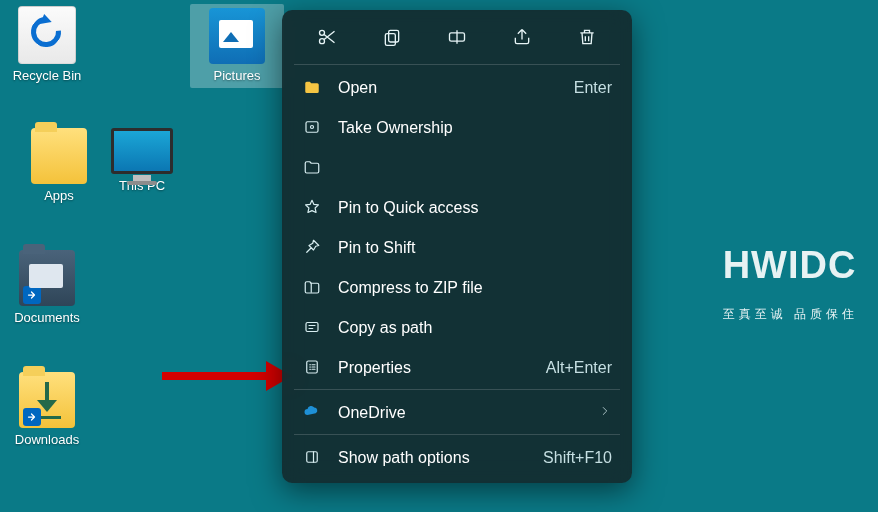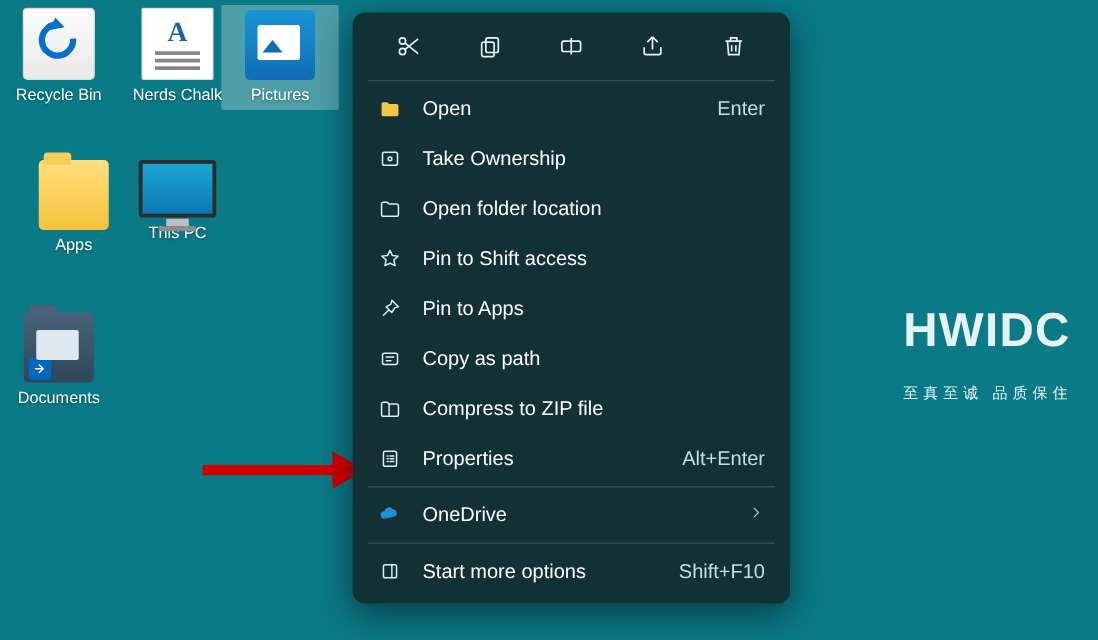--- a/index.html
+++ b/index.html
@@ -63,26 +63,22 @@
 </head>
 <body>
 
 <div class="desktop">
 
   <div class="icon recycle" style="left:0px;top:6px">
     <div class="glyph"></div>
     <div class="lbl">Recycle Bin</div>
   </div>
 
-  <div class="icon docfile" style="left:95px;top:6px">
-    <div class="glyph"></div>
-    <div class="lbl">Nerds Chalk</div>
-  </div>
-
-  <div class="icon picfolder sel" style="left:177px;top:4px">
+
+  <div class="icon picfolder sel" style="left:190px;top:4px">
     <div class="glyph"></div>
     <div class="lbl">Pictures</div>
   </div>
 
   <div class="icon folder" style="left:12px;top:128px">
     <div class="glyph"></div>
     <div class="lbl">Apps</div>
   </div>
 
   <div class="icon folder dark" style="left:0px;top:250px">
@@ -97,20 +93,32 @@
   </div>
 
   <div class="icon monitor" style="left:95px;top:128px">
     <div class="glyph">
         <div class="stand"></div>
         <div class="base"></div>
       </div>
     <div class="lbl">This PC</div>
   </div>
 
+  <div class="icon folder down" style="left:0px;top:372px">
+    <div class="glyph">
+      <div class="arrow"></div>
+        <div class="line"></div>
+      <div class="shortcut">
+          <svg viewBox="0 0 24 24">
+            <path d="M5 12h10M11 6l6 6-6 6" stroke="#fff" stroke-width="2.5" fill="none" stroke-linecap="round" stroke-linejoin="round"></path>
+          </svg>
+        </div>
+    </div>
+    <div class="lbl">Downloads</div>
+  </div>
 
   <div class="redarrow">
     <div class="shaft"></div>
       <div class="head"></div>
   </div>
 
   <div class="menu">
     <div class="toolbar">
       <div class="tb">
           <svg viewBox="0 0 24 24">
@@ -164,59 +172,58 @@
         </div>
       <div class="txt">Take Ownership</div>
     </div>
 
     <div class="row">
       <div class="ic">
           <svg viewBox="0 0 24 24">
             <path d="M3 7a2 2 0 012-2h4l2 2h8a2 2 0 012 2v9a2 2 0 01-2 2H5a2 2 0 01-2-2z"></path>
           </svg>
         </div>
-      <div class="txt">Open folder location</div>
     </div>
 
     <div class="row">
       <div class="ic">
           <svg viewBox="0 0 24 24">
             <path d="M12 3l2.6 5.6 6 .6-4.5 4.1 1.3 6L12 16.8 6.6 19.3l1.3-6L3.4 9.2l6-.6z"></path>
           </svg>
         </div>
-      <div class="txt">Pin to Shift access</div>
+      <div class="txt">Pin to Quick access</div>
     </div>
 
     <div class="row">
       <div class="ic">
           <svg viewBox="0 0 24 24">
             <path d="M14 3l7 7-4 1-3 5-3-3-6 6 6-6-3-3 5-3z"></path>
           </svg>
         </div>
-      <div class="txt">Pin to Apps</div>
+      <div class="txt">Pin to Shift</div>
+    </div>
+
+    <div class="row">
+      <div class="ic">
+          <svg viewBox="0 0 24 24">
+            <path d="M3 7a2 2 0 012-2h4l2 2h8a2 2 0 012 2v9a2 2 0 01-2 2H5a2 2 0 01-2-2z"></path>
+            <path d="M11 7v12"></path>
+          </svg>
+        </div>
+      <div class="txt">Compress to ZIP file</div>
     </div>
 
     <div class="row">
       <div class="ic">
           <svg viewBox="0 0 24 24">
             <rect x="4" y="6" width="16" height="12" rx="2"></rect>
             <path d="M8 10h8M8 14h5"></path>
           </svg>
         </div>
       <div class="txt">Copy as path</div>
-    </div>
-
-    <div class="row">
-      <div class="ic">
-          <svg viewBox="0 0 24 24">
-            <path d="M3 7a2 2 0 012-2h4l2 2h8a2 2 0 012 2v9a2 2 0 01-2 2H5a2 2 0 01-2-2z"></path>
-            <path d="M11 7v12"></path>
-          </svg>
-        </div>
-      <div class="txt">Compress to ZIP file</div>
     </div>
 
     <div class="row">
       <div class="ic">
           <svg viewBox="0 0 24 24">
             <rect x="5" y="4" width="14" height="16" rx="2"></rect>
             <path d="M9 9h1M12 9h4M9 12h1M12 12h4M9 15h1M12 15h4"></path>
           </svg>
         </div>
       <div class="txt">Properties</div>
@@ -239,21 +246,21 @@
 
     <hr>
 
     <div class="row">
       <div class="ic">
           <svg viewBox="0 0 24 24">
             <rect x="5" y="5" width="14" height="14" rx="2"></rect>
             <path d="M14 5v14"></path>
           </svg>
         </div>
-      <div class="txt">Start more options</div>
+      <div class="txt">Show path options</div>
       <div class="hint">Shift+F10</div>
     </div>
   </div>
 
   <div class="watermark">
     <div class="big">HWIDC</div>
     <div class="small">至真至诚  品质保住</div>
   </div>
 
 </div>

